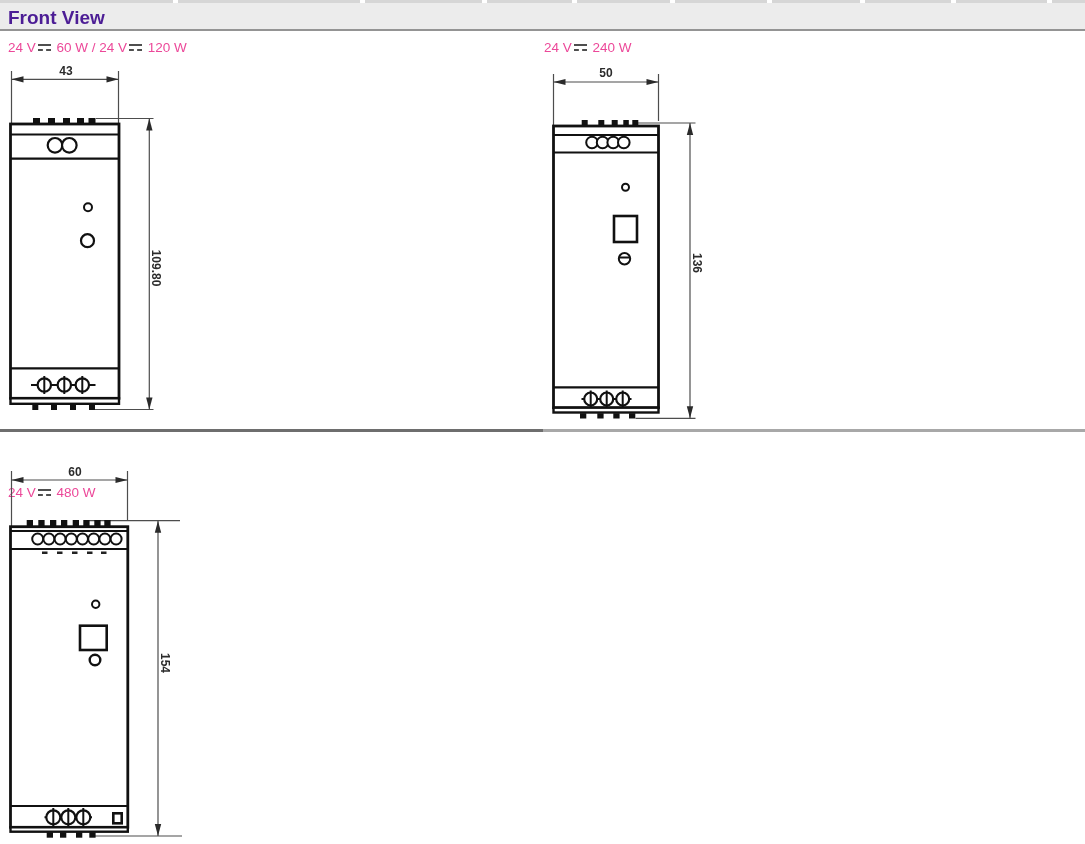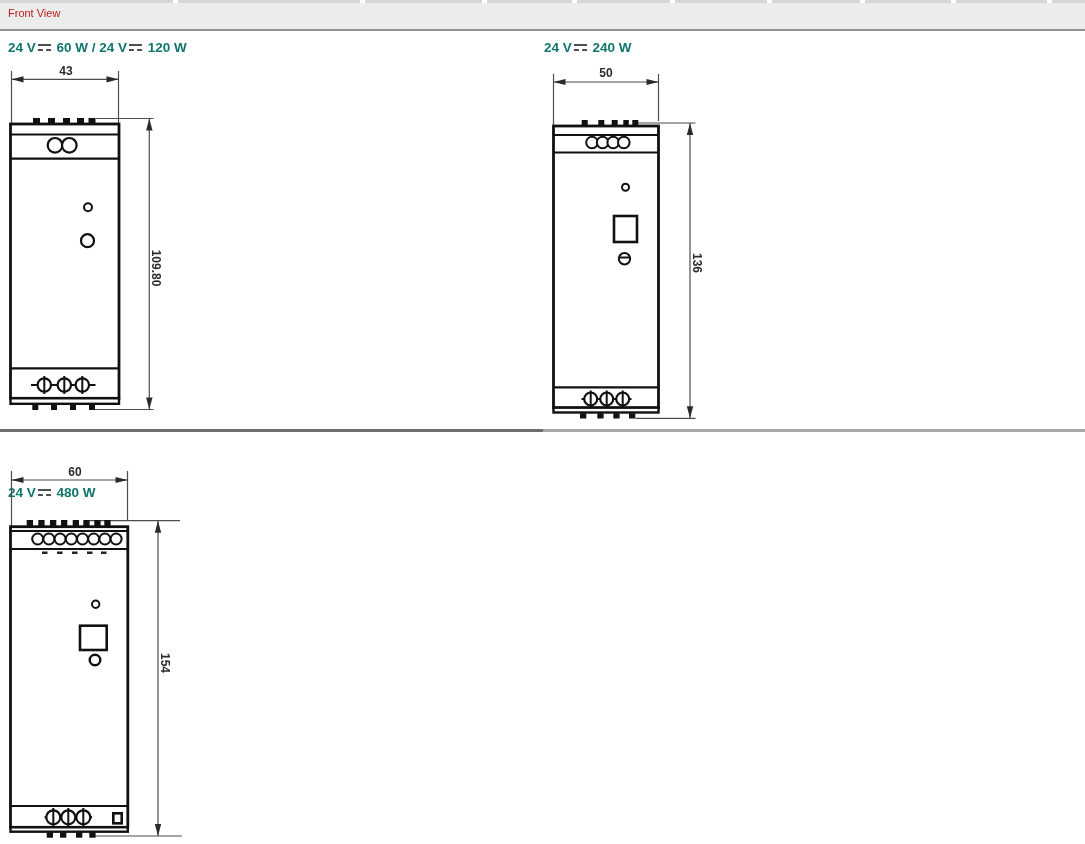--- a/index.html
+++ b/index.html
@@ -1,26 +1,26 @@
 <!DOCTYPE html>
 <html><head>
 <meta charset="utf-8">
 <style>
   html,body{margin:0;padding:0;background:#fff;}
   .page{position:relative;width:1085px;height:844px;background:#fff;overflow:hidden;
         font-family:"Liberation Sans","DejaVu Sans",sans-serif;}
   
   .hdr{position:absolute;left:0;top:0;width:1085px;height:31px;background:#ececec;
        border-bottom:2px solid #949494;box-sizing:border-box;}
-  .hdr-title{position:absolute;left:8px;top:7px;font-size:11px;font-weight:normal;color:#b91c1c;}
+  .hdr-title{position:absolute;left:8px;top:7px;font-size:19px;font-weight:bold;color:#4c1d95;}
   .topline{position:absolute;left:0;top:0;width:1085px;height:3px;background:#d6d6d6;}
   .topgap{position:absolute;top:0;width:5px;height:3px;background:#fff;}
   
   .sec{position:absolute;}
-  .sec-title{position:absolute;font-size:13.5px;font-weight:bold;color:#0f766e;white-space:nowrap;}
+  .sec-title{position:absolute;font-size:13.5px;font-weight:normal;color:#ec4899;white-space:nowrap;}
   .sec svg{position:absolute;}
   
   .dc-sym{display:inline-block;width:13px;height:11px;position:relative;margin:0 2px 0 2px;vertical-align:-1px;}
   .dc-sym::before{content:"";position:absolute;left:0;right:0;top:2px;border-top:2px solid #4f4f4f;}
   .dc-sym::after{content:"";position:absolute;left:0;right:0;top:7px;border-top:2px dashed #4f4f4f;}
   
   .div-l{position:absolute;left:0;top:429px;width:543px;height:3px;background:#6e6e6e;}
   .div-r{position:absolute;left:543px;top:429px;width:542px;height:3px;background:#a8a8a8;}
   
   .dev{stroke:#111;fill:none;}

